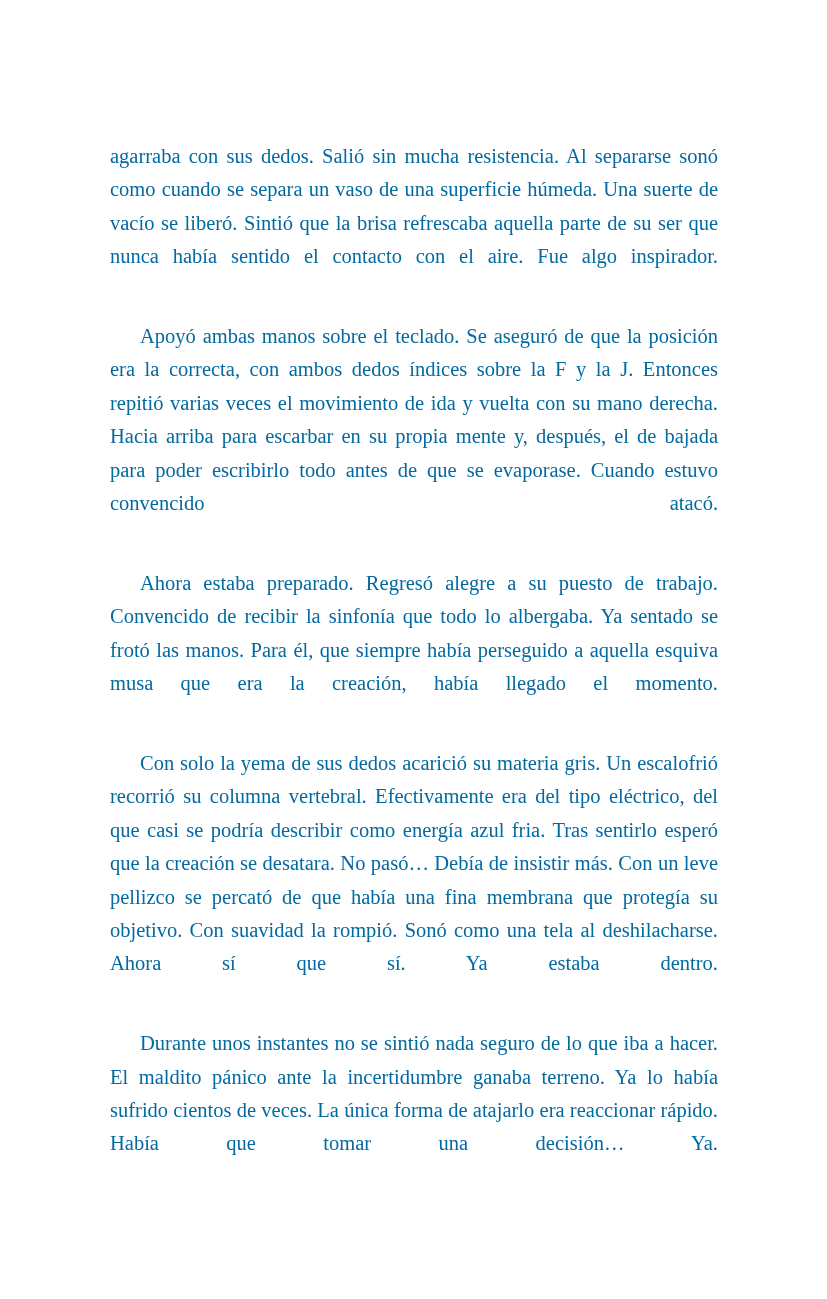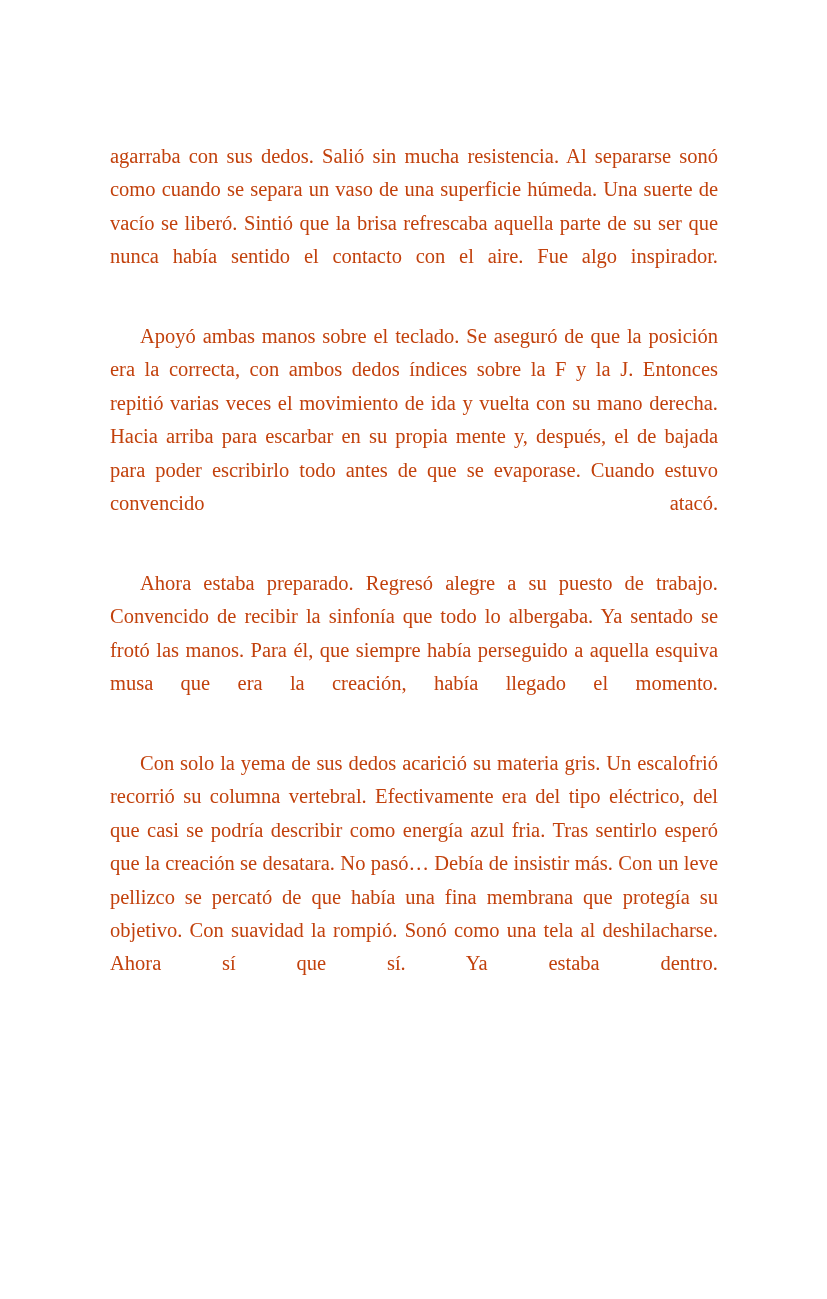--- a/index.html
+++ b/index.html
@@ -27,21 +27,21 @@
     top: 140px;
     width: 608px;
   }
   p.para {
     margin: 0 0 0.0em 0;
     font-size: 20.5px;
     line-height: 33.4px;
     text-align: justify;
     text-justify: inter-word;
     hyphens: none;
-    color: #c2410c;
+    color: #0369a1;
   }
   p.para + p.para {
     margin-top: 13px;
   }
   p.indent {
     text-indent: 30px;
   }
   
   p.para::after {
     content: "";
@@ -51,14 +51,15 @@
 </style>
 </head>
 <body>
 
 <div class="page">
   <div class="text-block">
     <p class="para">agarraba con sus dedos. Salió sin mucha resistencia. Al separarse sonó como cuando se separa un vaso de una superficie húmeda. Una suerte de vacío se liberó. Sintió que la brisa refrescaba aquella parte de su ser que nunca había sentido el contacto con el aire. Fue algo inspirador.</p>
     <p class="para indent">Apoyó ambas manos sobre el teclado. Se aseguró de que la posición era la correcta, con ambos dedos índices sobre la F y la J. Entonces repitió varias veces el movimiento de ida y vuelta con su mano derecha. Hacia arriba para escarbar en su propia mente y, después, el de bajada para poder escribirlo todo antes de que se evaporase. Cuando estuvo convencido atacó.</p>
     <p class="para indent">Ahora estaba preparado. Regresó alegre a su puesto de trabajo. Convencido de recibir la sinfonía que todo lo albergaba. Ya sentado se frotó las manos. Para él, que siempre había perseguido a aquella esquiva musa que era la creación, había llegado el momento.</p>
     <p class="para indent">Con solo la yema de sus dedos acarició su materia gris. Un escalofrió recorrió su columna vertebral. Efectivamente era del tipo eléctrico, del que casi se podría describir como energía azul fria. Tras sentirlo esperó que la creación se desatara. No pasó… Debía de insistir más. Con un leve pellizco se percató de que había una fina membrana que protegía su objetivo. Con suavidad la rompió. Sonó como una tela al deshilacharse. Ahora sí que sí. Ya estaba dentro.</p>
+    <p class="para indent">Durante unos instantes no se sintió nada seguro de lo que iba a hacer. El maldito pánico ante la incertidumbre ganaba terreno.  Ya lo había sufrido cientos de veces. La única forma de atajarlo era reaccionar rápido. Había que tomar una decisión… Ya.</p>
   </div>
 </div>
 
 </body></html>

